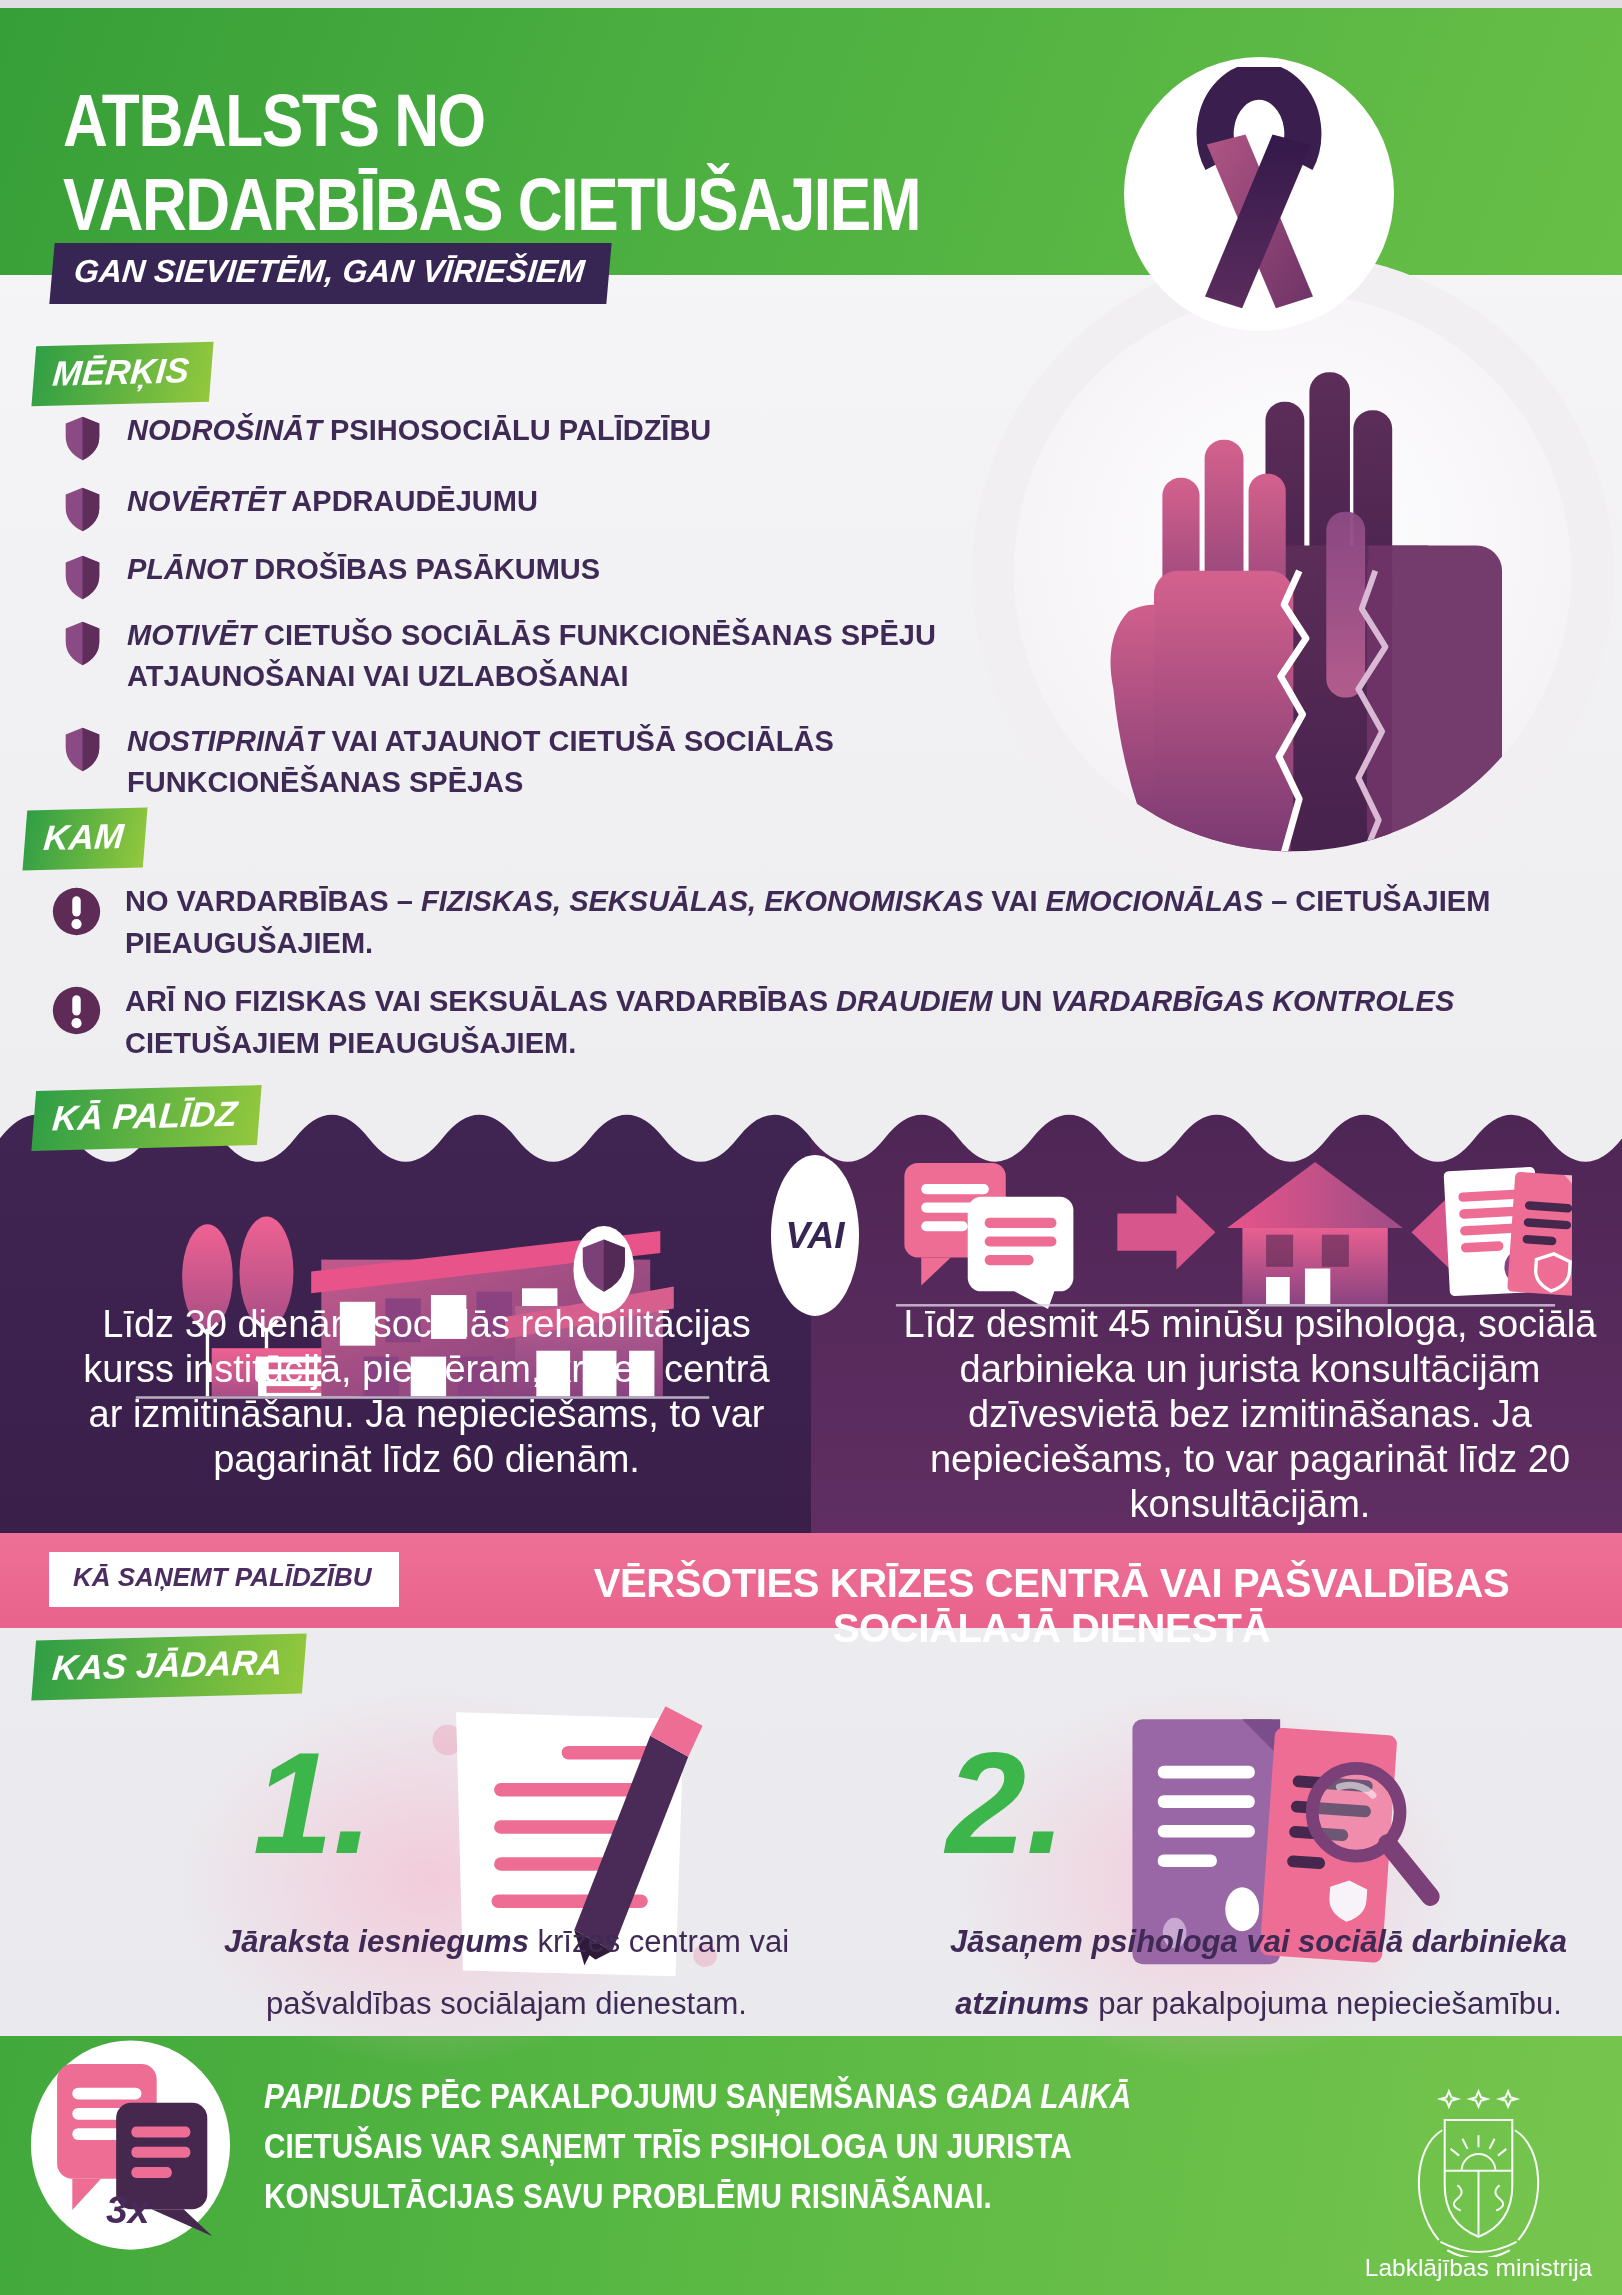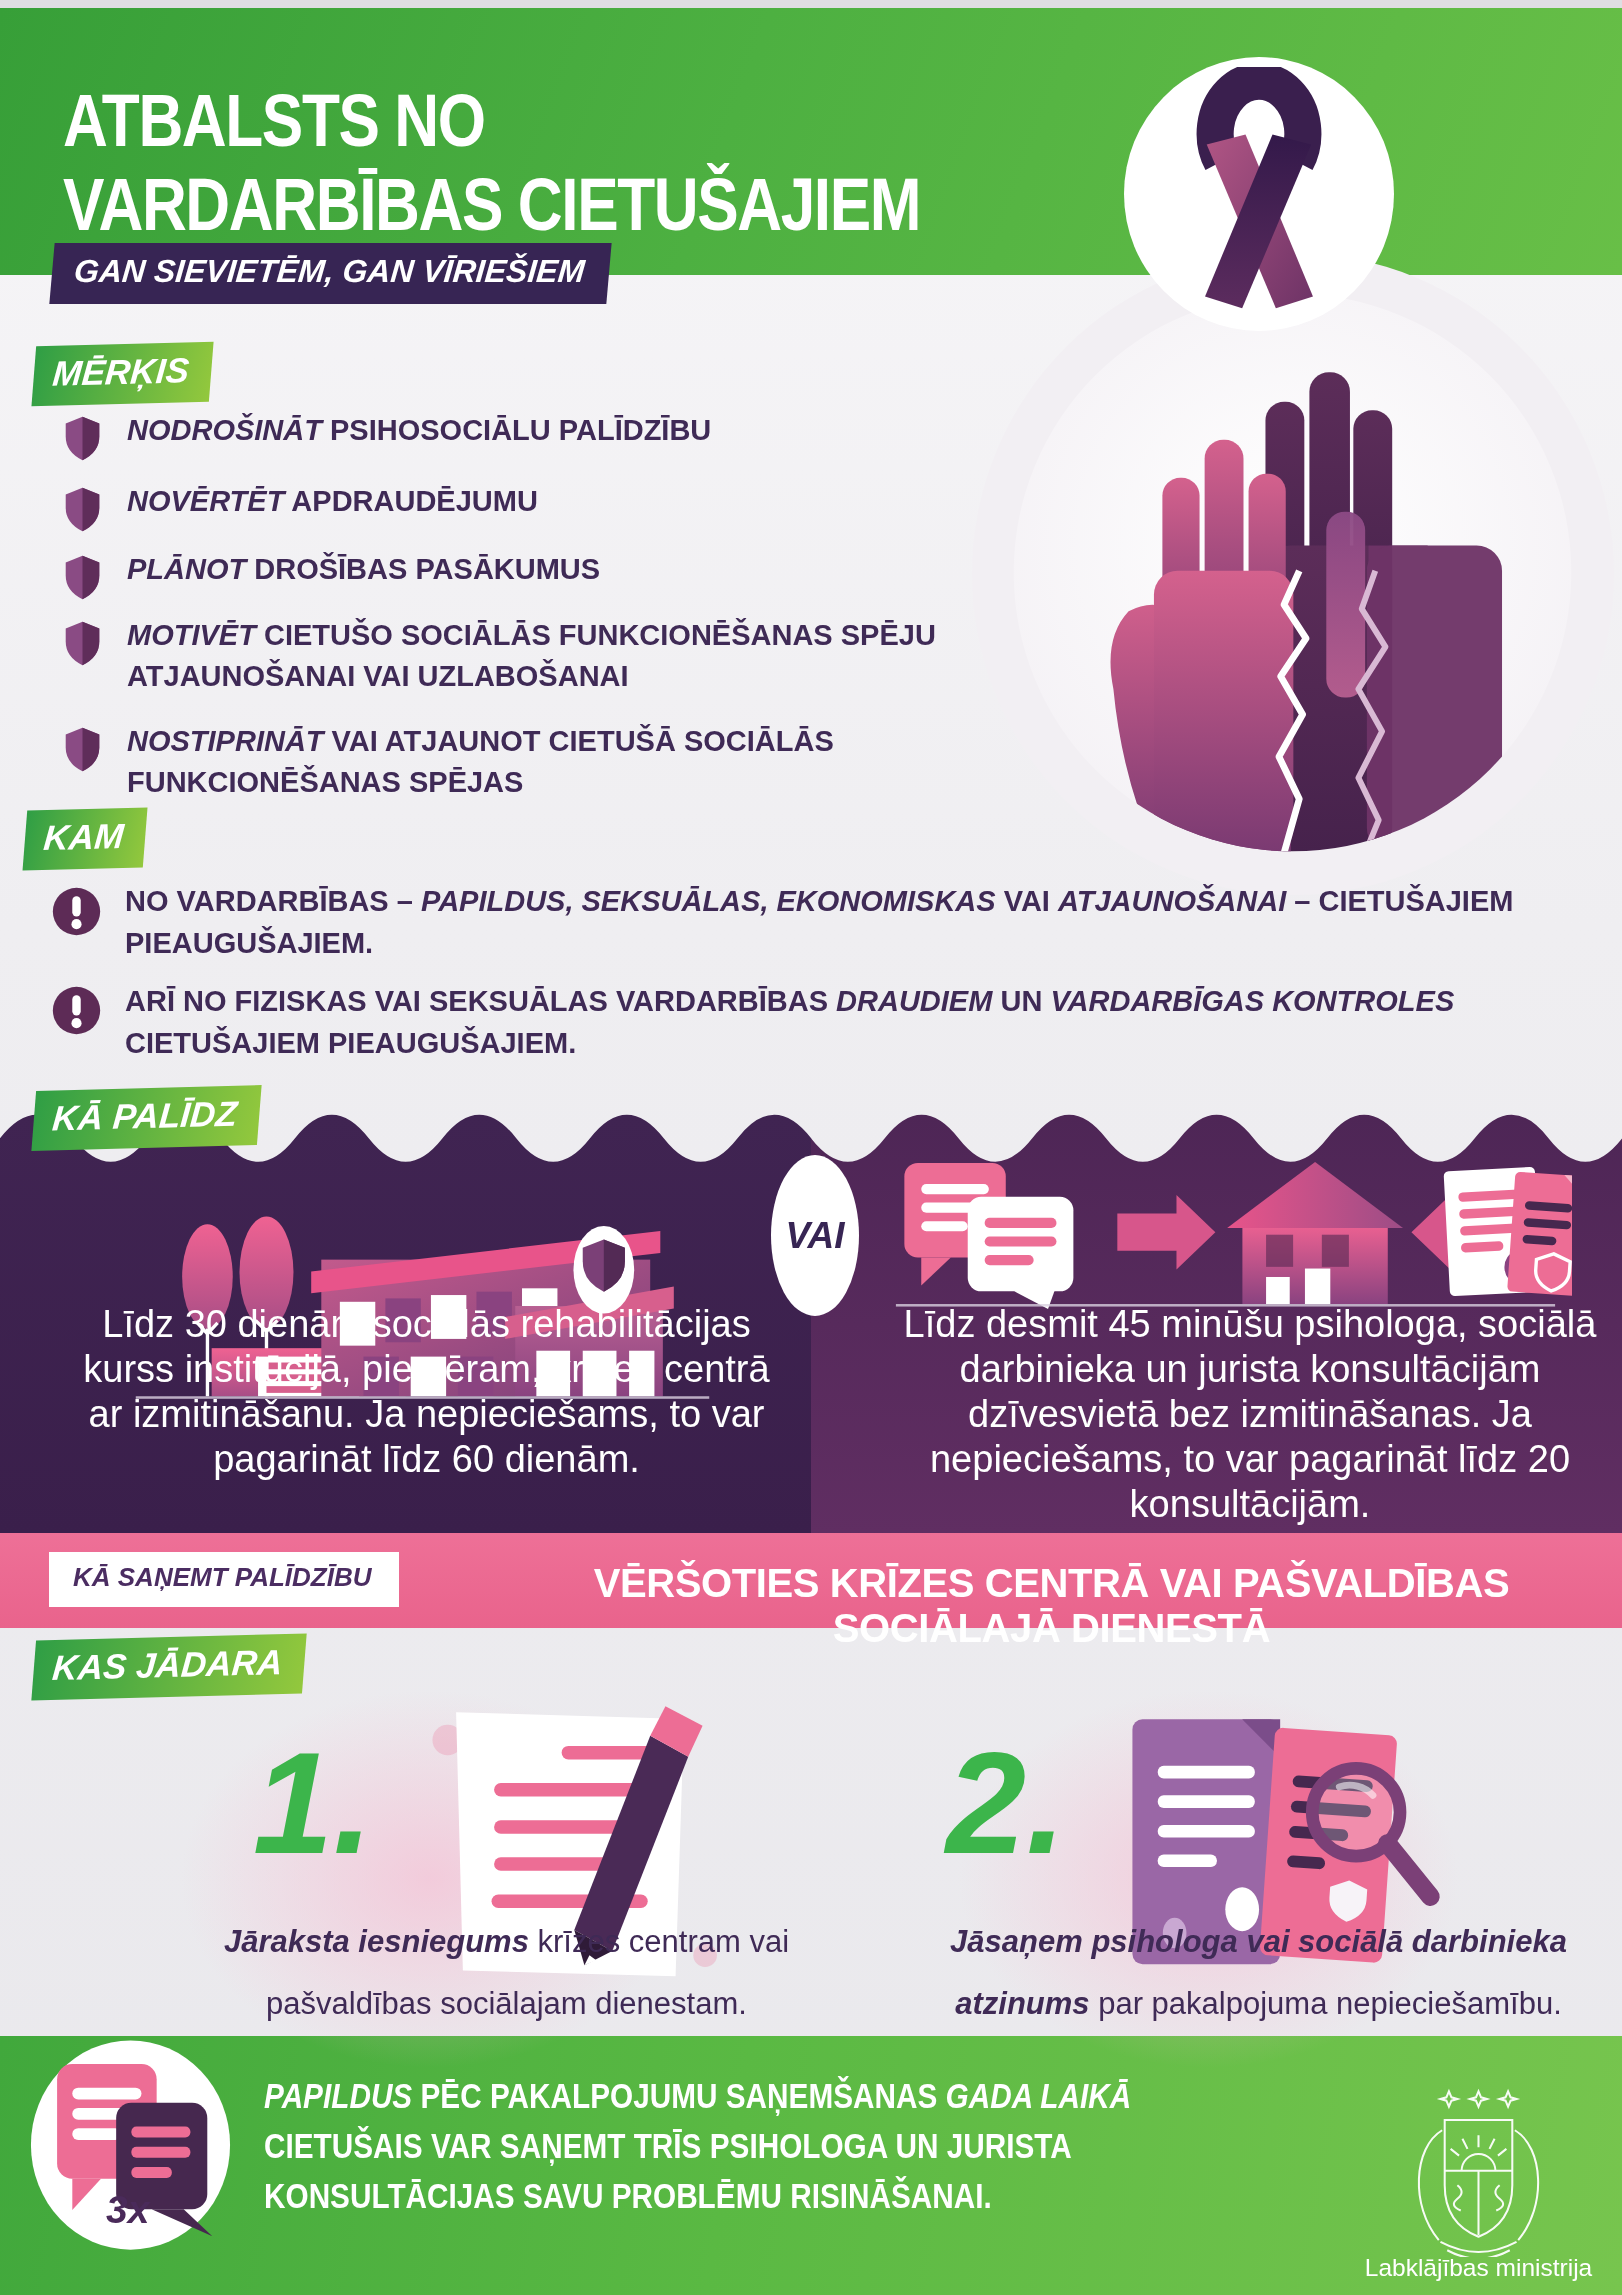--- a/index.html
+++ b/index.html
@@ -174,21 +174,21 @@
   <div class="abs goal-text" style="left:127px;top:713px;"><span class="lead">NOSTIPRINĀT</span><span> VAI ATJAUNOT CIETUŠĀ SOCIĀLĀS FUNKCIONĒŠANAS SPĒJAS</span></div>
 
   <div class="abs glabel" style="left:25px;top:801px;">KAM</div>
 
   <svg class="abs" style="left:52px;top:879px;" width="49" height="49" viewBox="0 0 58 58">
     <circle cx="29" cy="29" r="28" fill="#5d2b56"></circle>
       <rect x="24" y="11" width="10" height="24" rx="5" fill="#fff"></rect>
       <circle cx="29" cy="44" r="6" fill="#fff"></circle>
   </svg>
   <div class="abs kam-text" style="left:125px;top:872px;">
-    <span>NO VARDARBĪBAS – </span><span class="em">PAPILDUS, SEKSUĀLAS, EKONOMISKAS</span><span> VAI </span><span class="em">ATJAUNOŠANAI</span><span> – CIETUŠAJIEM PIEAUGUŠAJIEM.</span>
+    <span>NO VARDARBĪBAS – </span><span class="em">FIZISKAS, SEKSUĀLAS, EKONOMISKAS</span><span> VAI </span><span class="em">EMOCIONĀLAS</span><span> – CIETUŠAJIEM PIEAUGUŠAJIEM.</span>
   </div>
 
   <svg class="abs" style="left:52px;top:978px;" width="49" height="49" viewBox="0 0 58 58">
     <circle cx="29" cy="29" r="28" fill="#5d2b56"></circle>
       <rect x="24" y="11" width="10" height="24" rx="5" fill="#fff"></rect>
       <circle cx="29" cy="44" r="6" fill="#fff"></circle>
   </svg>
   <div class="abs kam-text" style="left:125px;top:972px;">
     <span>ARĪ NO FIZISKAS VAI SEKSUĀLAS VARDARBĪBAS </span><span class="em">DRAUDIEM</span><span> UN </span><span class="em">VARDARBĪGAS KONTROLES</span><span> CIETUŠAJIEM PIEAUGUŠAJIEM.</span>
   </div>

